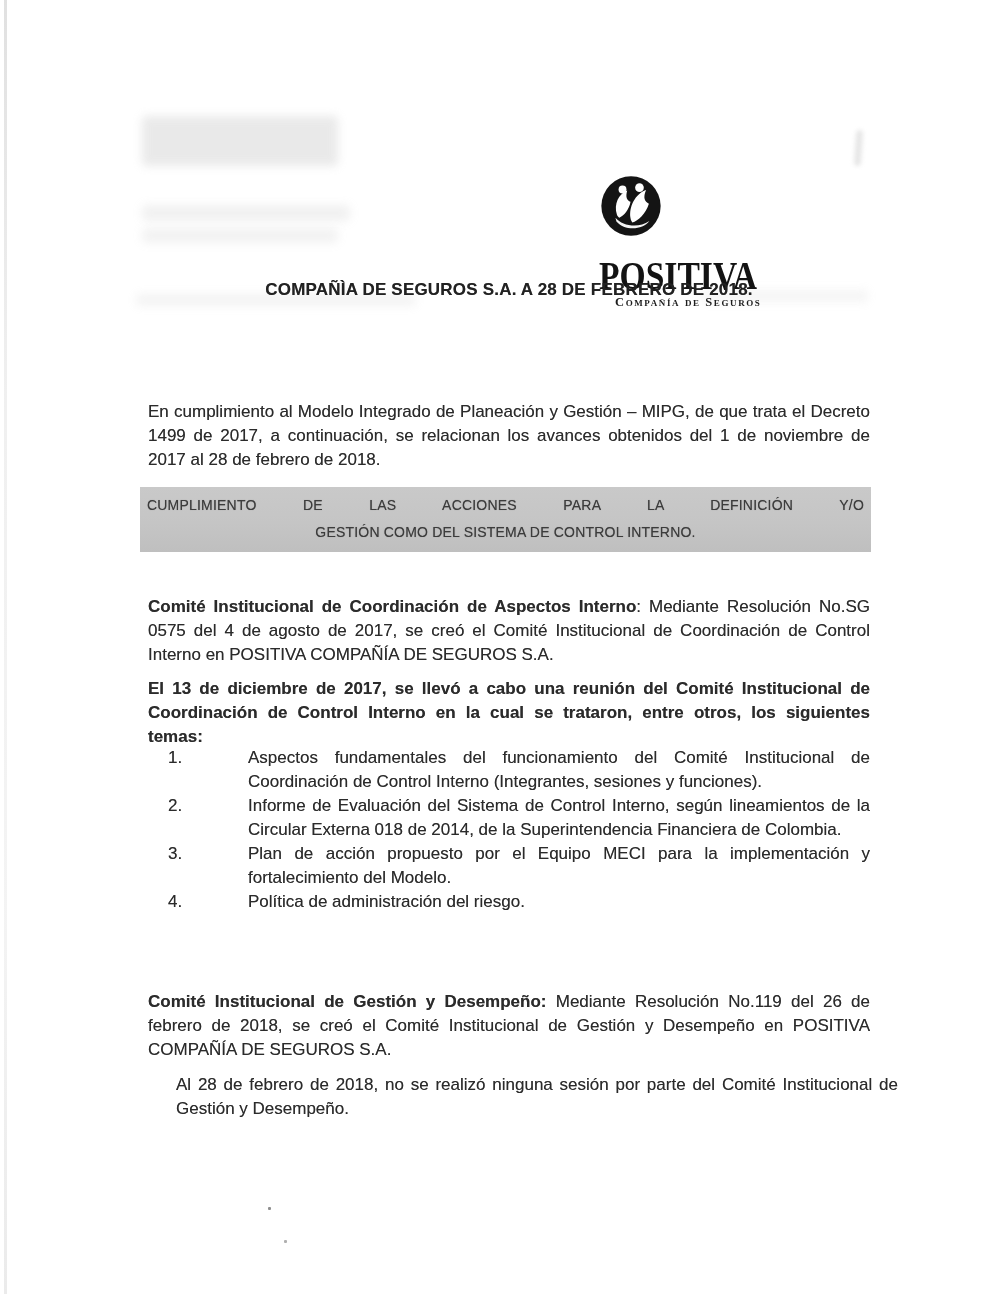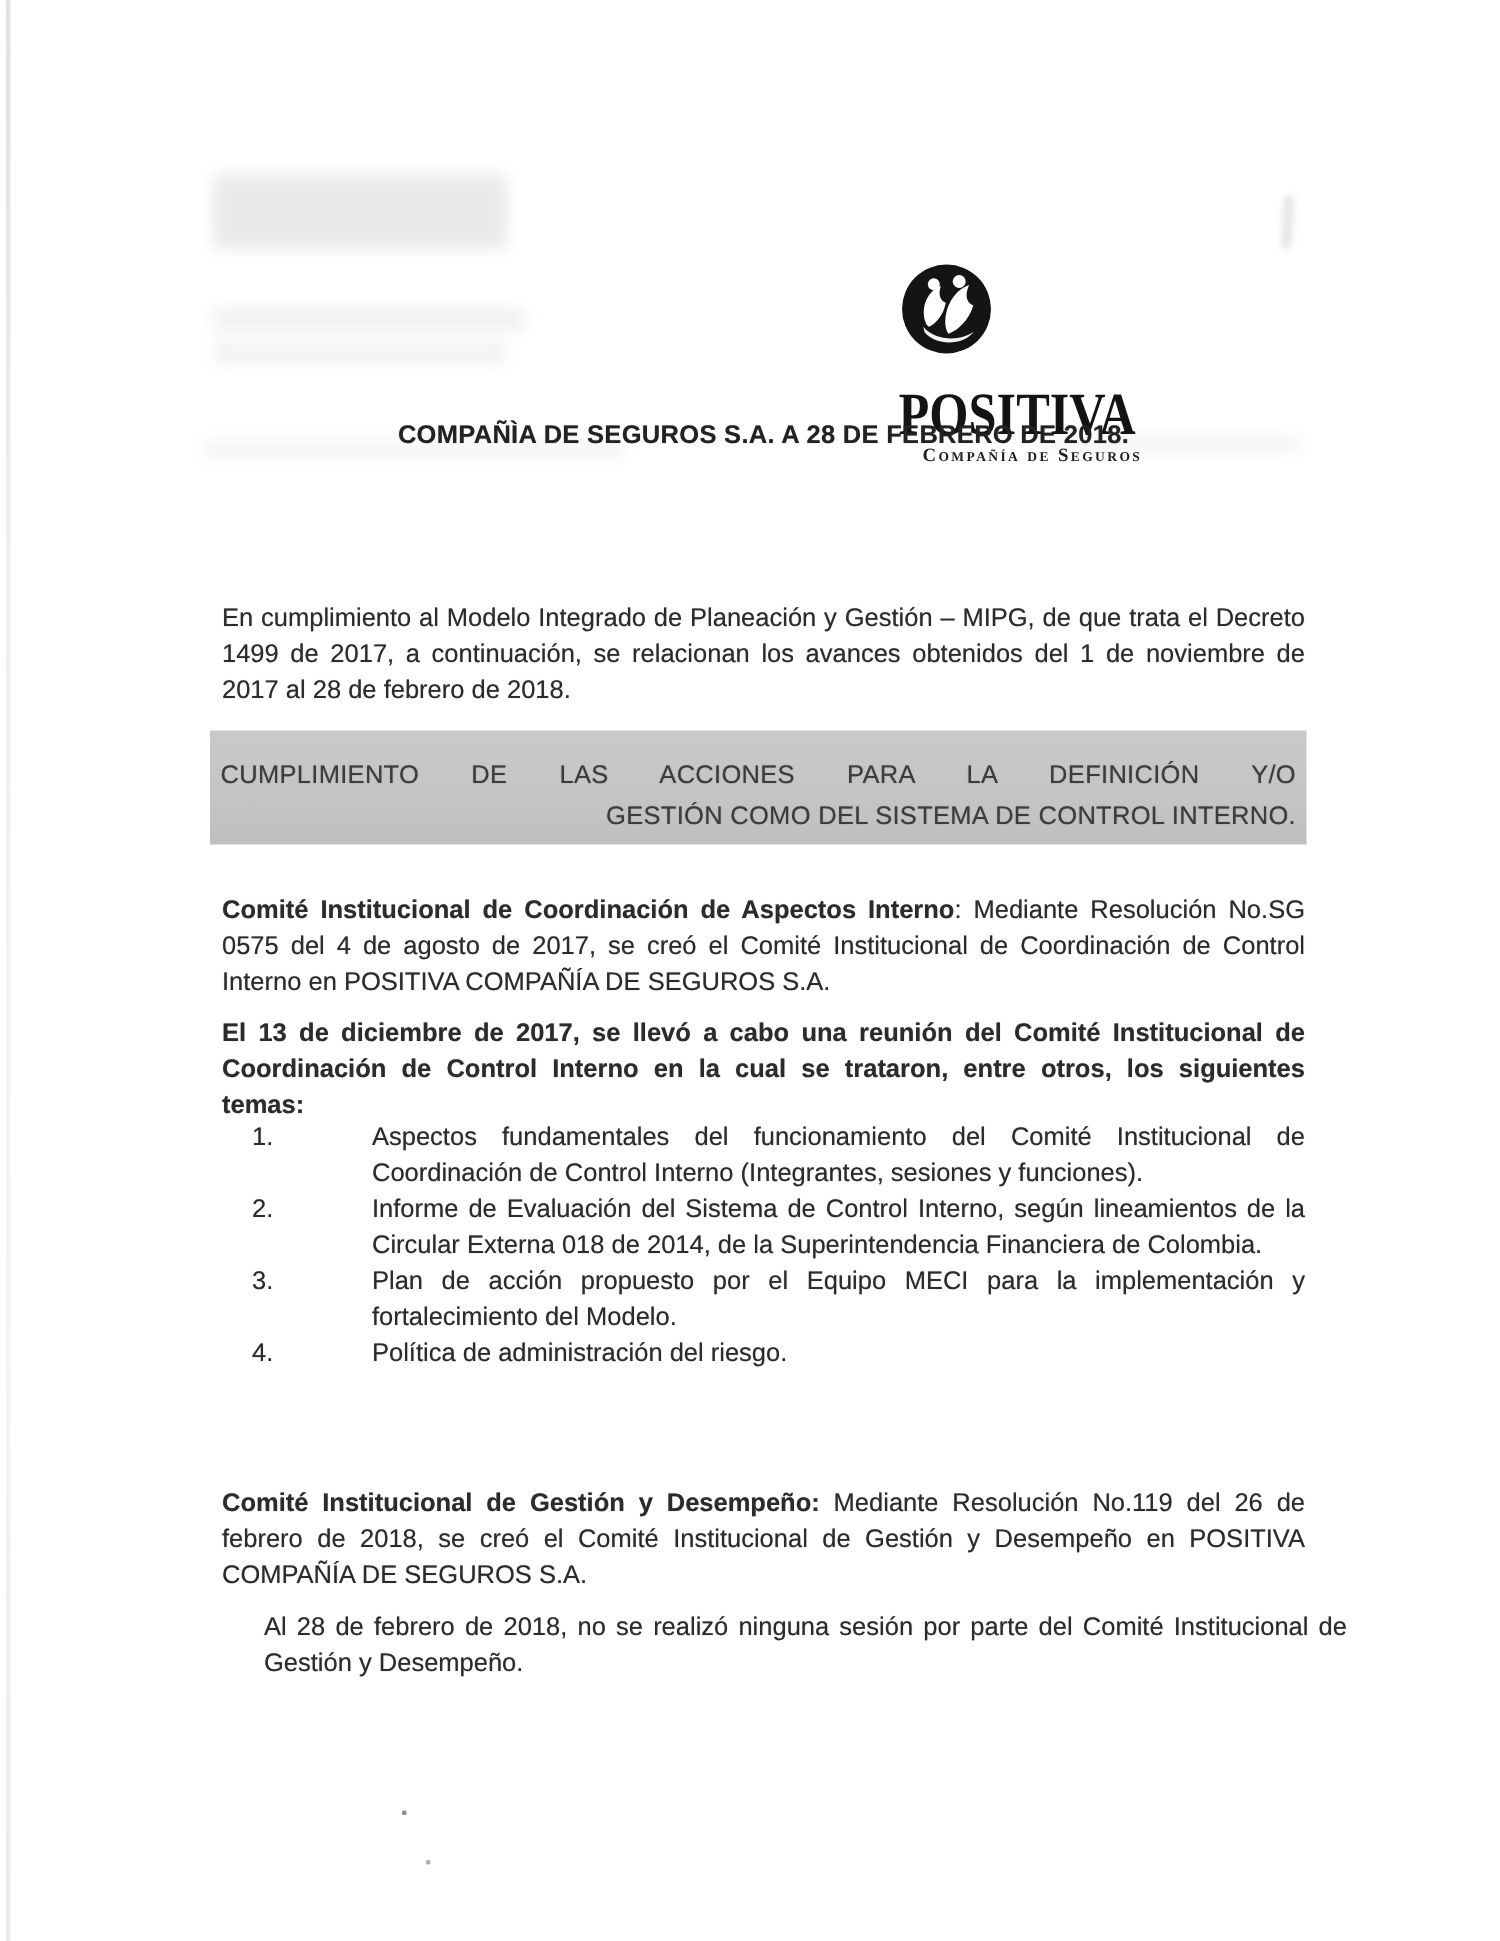--- a/index.html
+++ b/index.html
@@ -65,27 +65,27 @@
     text-shadow:0 0 .6px rgba(40,40,40,.55);
   }
   .title{
     top:276px;text-align:center;font-weight:bold;line-height:28px;
     letter-spacing:.2px;color:#222;
   }
   .intro{top:383px;}
   .section-heading{
     left:140px;top:487px;width:717px;
     background:linear-gradient(180deg,#c9c9c9,var(--highlight) 55%,#bfbfbf);
-    padding:16px 7px 6px 7px;
-    color:#3c3c3c;font-size:17px;line-height:27px;
+    padding:5px 7px 6px 7px;
+    color:#3c3c3c;font-size:14px;line-height:27px;
     text-shadow:0 0 .7px rgba(60,60,60,.6);
     letter-spacing:.2px;
   }
   .jline{text-align:justify;text-align-last:justify;}
-  .lline{text-align:right;}
+  .lline{text-align:center;}
   .p-cci{top:578px;}
   .p-reunion{top:660px;word-spacing:3px;font-weight:bold;}
   .lead{font-weight:bold;}
   .topics{top:746px;left:148px;width:722px;}
   .topic{display:flex;margin:0;}
   .topic .num{width:32px;flex:0 0 32px;padding-left:20px;box-sizing:content-box;}
   .topic .txt{flex:1;text-align:justify;margin-left:48px;}
   .topic + .topic{margin-top:0;}
   .p-cgd{top:973px;}
   .p-nosesion{top:1056px;margin-left:28px;}

